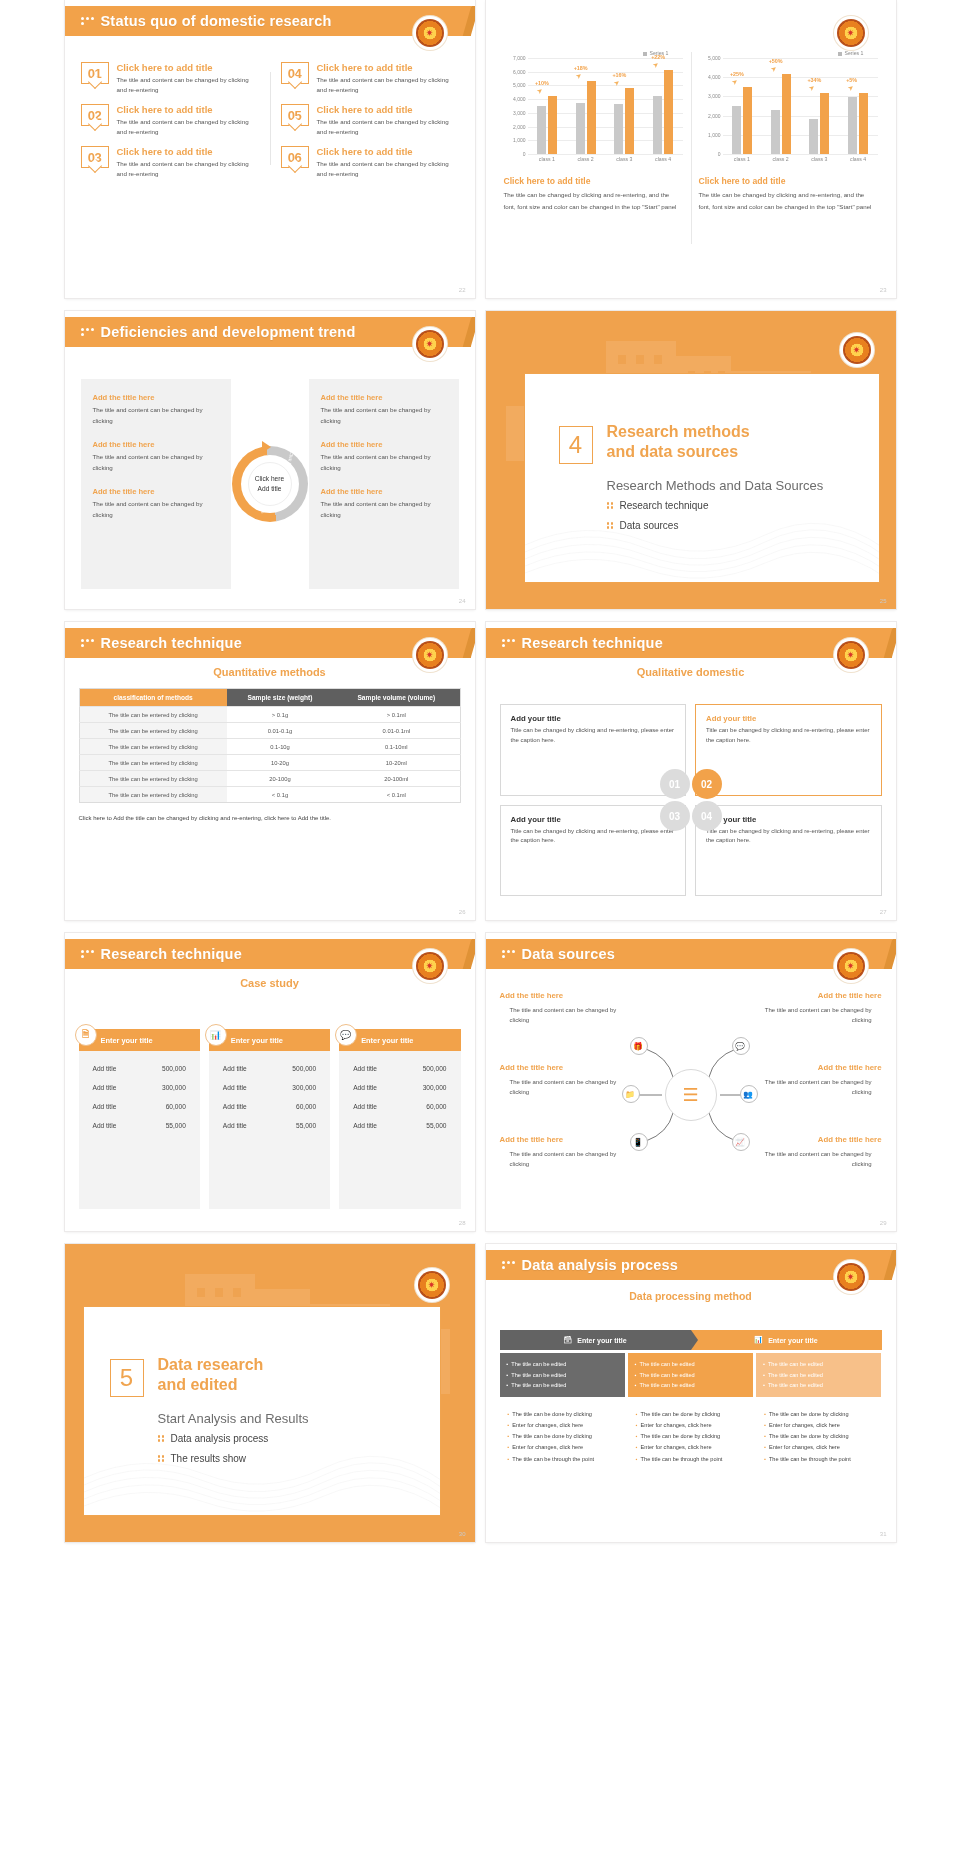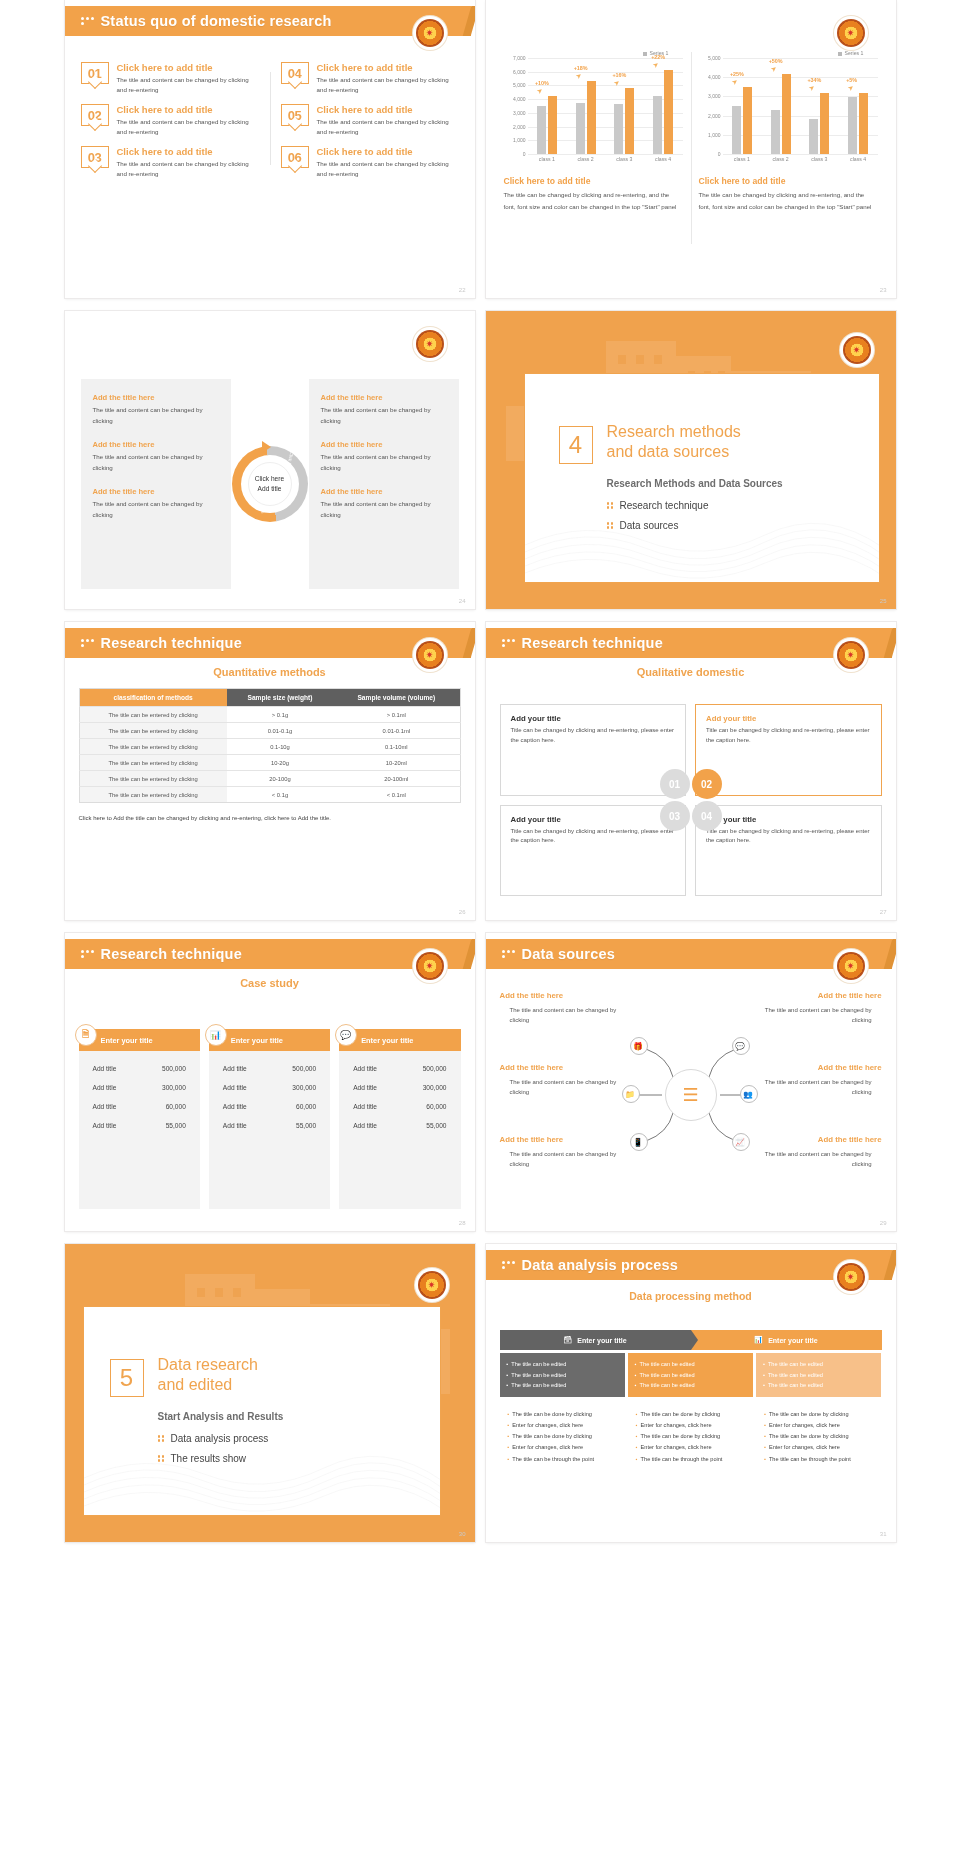--- a/index.html
+++ b/index.html
@@ -95,22 +95,22 @@
              border-left:9px solid #f2a24a; border-top:6px solid transparent; border-bottom:6px solid transparent;}
 
   
   .div-bg { position:absolute; inset:0; background:#f0a24d; }
   .div-bg .city { position:absolute; left:0; right:0; top:0; height:150px; opacity:.22; }
   .card { position:absolute; left:38px; right:16px; top:62px; bottom:26px; background:#fff;
           border:1.4px solid #f0a44f; padding:26px 0 0 34px; overflow:hidden; }
   .card .mesh { position:absolute; left:0; right:0; bottom:0; height:70px; opacity:.5; }
   .cnum { position:absolute; left:34px; top:52px; width:34px; height:38px; border:1.6px solid #f0a44f;
           color:#f0a44f; font-size:24px; display:flex; align-items:center; justify-content:center; }
-  .ch1 { position:absolute; left:82px; top:48px; color:#f0a44f; font-size:16px; font-weight:normal; line-height:1.25; }
-  .ch2 { position:absolute; left:82px; top:104px; color:#6d6d6d; font-size:10px; font-weight:bold; }
+  .ch1 { position:absolute; left:82px; top:48px; color:#f0a44f; font-size:16px; font-weight:bold; line-height:1.25; }
+  .ch2 { position:absolute; left:82px; top:104px; color:#6d6d6d; font-size:13px; font-weight:normal; }
   .clist{ position:absolute; left:82px; top:126px; }
   .cli { display:flex; align-items:center; gap:6px; margin-bottom:9px; }
   .cli .dd { width:7px; display:flex; flex-wrap:wrap; gap:1.5px; }
   .cli .dd i{ width:2.5px; height:2.5px; background:#f0a44f; border-radius:50%; }
   .cli span{ font-size:10px; color:#444; }
 
   
   .sec-h { text-align:center; color:#f0a44f; font-size:11px; font-weight:bold; margin-top:44px; }
   .tbl { margin:10px 14px 0; border-collapse:collapse; width:382px; font-size:5.8px;
          border:1px solid #dcdcdc; }
@@ -374,20 +374,29 @@
             <span>class 4</span>
           </div>
         <div class="cap-h">Click here to add title</div>
         <div class="cap-p">The title can be changed by clicking and re-entering, and the font, font size and color can be changed in the top "Start" panel</div>
       </div>
     </div>
     <div class="pnum">23</div>
   </div>
 
   <div class="slide">
+    <div class="tbar">
+      <span class="dots">
+          <i></i>
+          <i></i>
+          <i></i>
+          <i></i>
+        </span>
+      <span class="ttl">Deficiencies and development trend</span>
+    </div>
     <div class="seal">
         <div class="ring">
           <span class="star">✷</span>
         </div>
       </div>
     <div class="s3">
       <div class="panel">
         <div class="p-h">Add the title here</div>
         <div class="p-p">The title and content can be changed by clicking</div>
         <div class="p-h">Add the title here</div>

